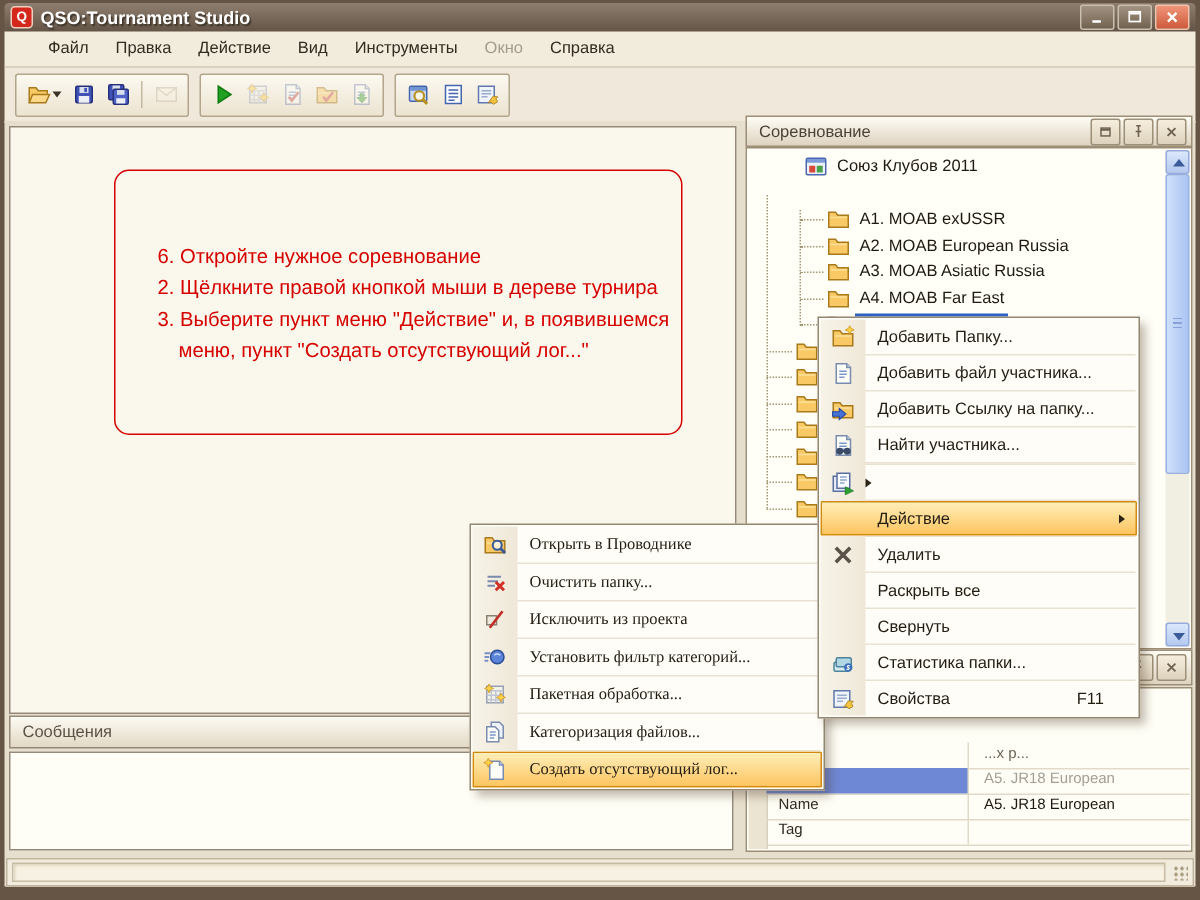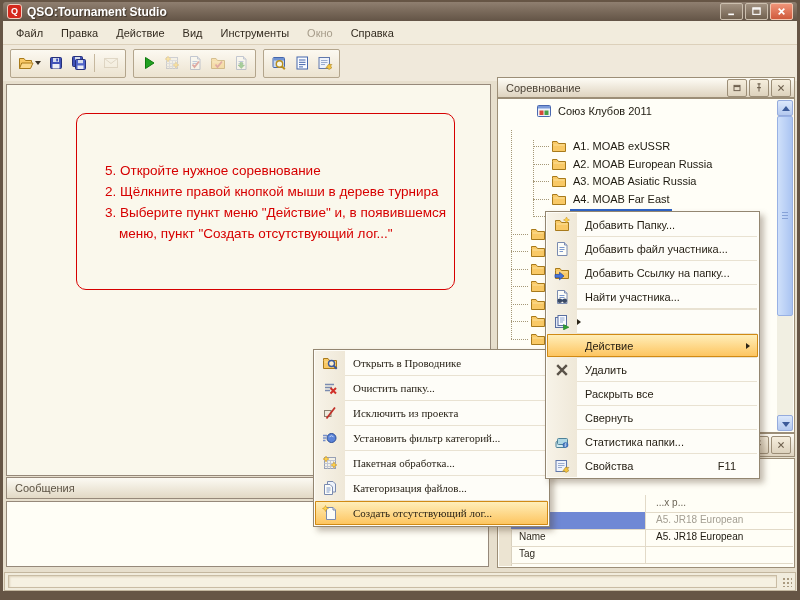--- a/index.html
+++ b/index.html
@@ -15,21 +15,21 @@
     border-radius:3px;color:#fff;font-size:9px;font-weight:bold;line-height:13px;
     text-align:center;margin-right:5px;}
   .win-title{color:#fff;font-size:12px;font-weight:bold;text-shadow:1px 1px 1px #3c3228;flex:1;}
   .tb-winbtn{width:21px;height:15px;border-radius:2px;margin-left:2px;
     display:flex;align-items:center;justify-content:center;}
   .tb-winbtn svg{width:13px;height:13px;}
   .b-min,.b-max{background:linear-gradient(180deg,#a29281,#71614f);border:1px solid #cbbfae;}
   .b-close{background:linear-gradient(180deg,#f09478,#cf5a3c);border:1px solid #f2c4ae;}
   
   .menubar{left:3px;top:21px;right:3px;height:23px;background:#f2ecdd;
-    border-bottom:1px solid #dcd0ba;display:flex;align-items:center;padding-left:4px;}
+    border-bottom:1px solid #dcd0ba;display:flex;padding-left:20px;}
   .mb-item{font-size:11px;color:#332b20;padding:0 9px;line-height:22px;}
   .mb-item.disabled{color:#a69c8a;}
   
   .toolbar{left:3px;top:45px;right:3px;height:36px;background:#f0e9db;
     border-bottom:1px solid #d8ccb4;display:flex;align-items:center;}
   .tb-group{height:27px;margin-left:7px;border:1px solid #b3a58c;border-radius:2px;
     background:linear-gradient(180deg,#fcf9f1,#ece3d0);display:flex;align-items:center;padding:0 3px;}
   .tb-btn{width:23px;height:23px;display:flex;align-items:center;justify-content:center;}
   .tb-btn.disabled{opacity:.42;}
   .tb-btn svg{width:16px;height:16px;}
@@ -240,21 +240,21 @@
           <path d="M4 5.5h6.5M4 7.5h6.5M4 9.5h4" stroke="#9AACCE" fill="none"></path>
           <path d="M8.5 13.5l3.2-4.3 3.2.4-1.3 1.3 1.1 2-2.7 1.6-1.5-1.4z" fill="#F4C440" stroke="#A8821E" stroke-width=".6"></path>
         </svg>
       </div>
     </div>
   </div>
 <div class="abs client-bg"></div>
 
 <div class="abs doc-area"></div>
 <div class="abs red-box">
-  <div>5. Откройте нужное соревнование</div>
+  <div>6. Откройте нужное соревнование</div>
   <div>2. Щёлкните правой кнопкой мыши в дереве турнира</div>
   <div>3. Выберите пункт меню "Действие" и, в появившемся</div>
   <div class="ln4">меню, пункт "Создать отсутствующий лог..."</div>
 </div>
 
 <div class="abs vsplit"></div>
 <div class="abs hsplit"></div>
 
 <div class="abs msg-header">
   <span>Сообщения</span>

